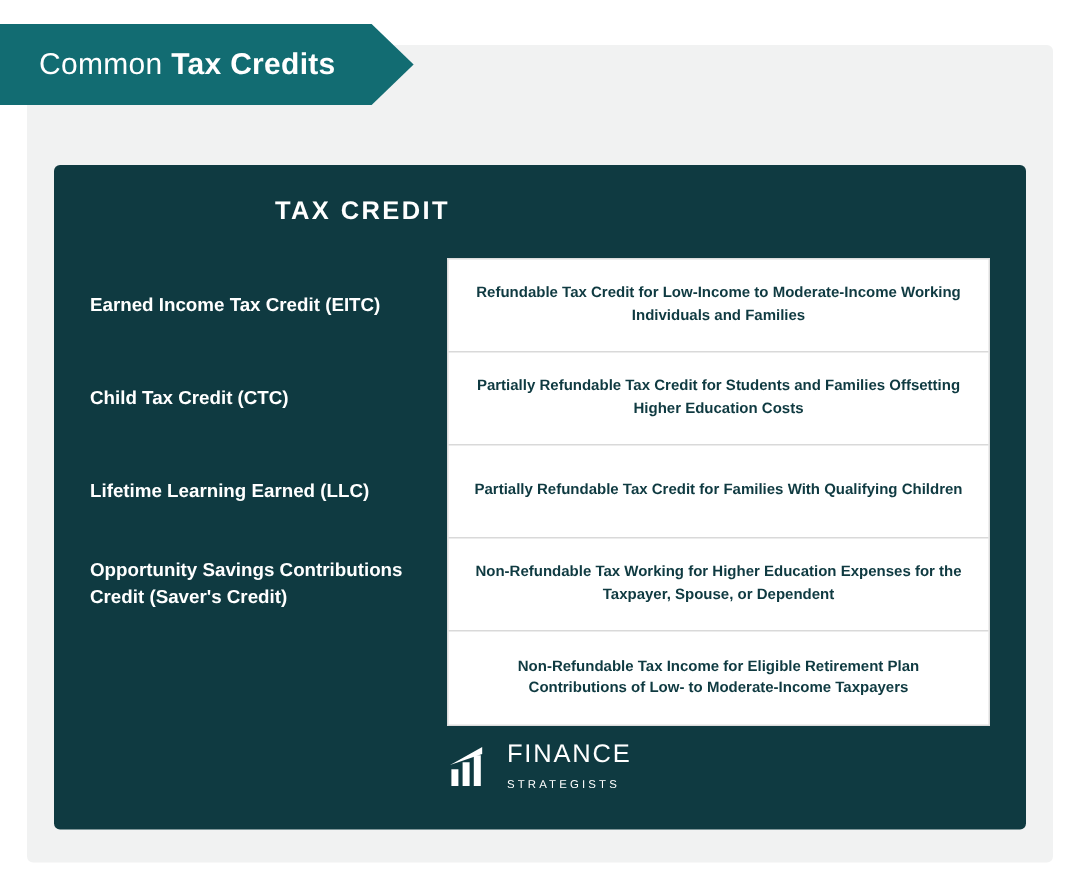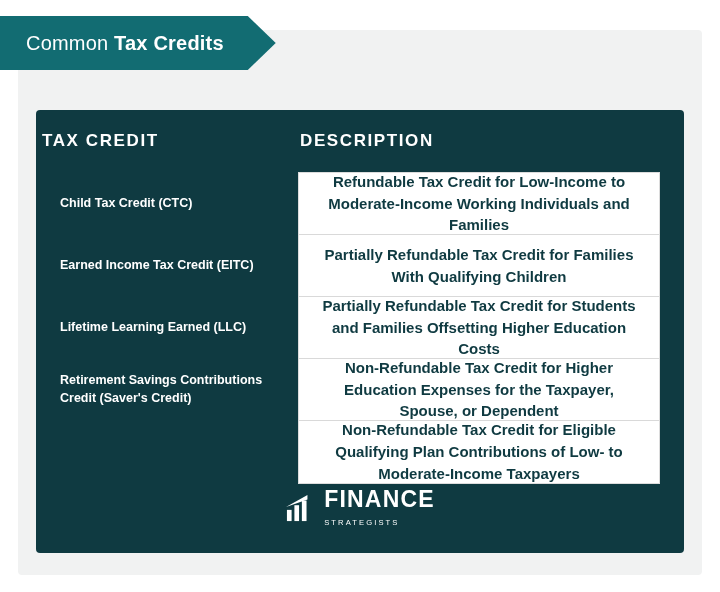--- a/index.html
+++ b/index.html
@@ -67,21 +67,21 @@
   .table-head {
     display: flex;
     height: 62px;
     align-items: center;
     color: #ffffff;
   }
   .th {
     font-size: 17px;
     font-weight: 700;
     letter-spacing: 1.6px;
-    text-align: left;
+    text-align: right;
   }
   .th-credit { width: 258px; padding-left: 6px; }
   .th-desc { flex: 1; }
 
   .table-body {
     display: flex;
     padding: 0 24px 0 24px;
     box-sizing: border-box;
   }
   .col-credit {
@@ -105,21 +105,21 @@
     padding-right: 14px;
     box-sizing: border-box;
   }
   .desc-cell {
     height: 62px;
     display: flex;
     align-items: center;
     justify-content: center;
     text-align: center;
     color: #0f3a41;
-    font-size: 15px;
+    font-size: 10px;
     font-weight: 700;
     line-height: 1.45;
     padding: 17px 14px;
     box-sizing: border-box;
     border-bottom: 1px solid #d9d9d9;
   }
   .desc-cell:last-child { border-bottom: none; }
 
   
   .logo-wrap {
@@ -137,22 +137,22 @@
     height: 28px;
     display: block;
   }
   .logo-text {
     display: flex;
     flex-direction: column;
     line-height: 1;
   }
   .logo-primary {
     color: #ffffff;
-    font-size: 23px;
-    font-weight: 700;
+    font-size: 17px;
+    font-weight: 400;
     letter-spacing: 1.2px;
   }
   .logo-secondary {
     color: #ffffff;
     font-size: 7.6px;
     font-weight: 400;
     letter-spacing: 2.1px;
     margin-top: 8px;
   }
 </style>
@@ -166,38 +166,37 @@
   <div class="banner">
     <div class="banner-text">
       <span class="light">Common </span><span class="bold">Tax Credits</span>
     </div>
   </div>
 
   <div class="card">
 
     <div class="table-head">
       <div class="th th-credit">TAX CREDIT</div>
-      <div class="th th-desc">DESCRIPTION</div>
     </div>
 
     <div class="table-body">
 
       <div class="col-credit">
+        <div class="credit-cell">Earned Income Tax Credit (EITC)</div>
         <div class="credit-cell">Child Tax Credit (CTC)</div>
-        <div class="credit-cell">Earned Income Tax Credit (EITC)</div>
         <div class="credit-cell">Lifetime Learning Earned (LLC)</div>
-        <div class="credit-cell">Retirement Savings Contributions Credit (Saver's Credit)</div>
+        <div class="credit-cell">Opportunity Savings Contributions Credit (Saver's Credit)</div>
       </div>
 
       <div class="col-desc">
         <div class="desc-cell">Refundable Tax Credit for Low-Income to Moderate-Income Working Individuals and Families</div>
+        <div class="desc-cell">Partially Refundable Tax Credit for Students and Families Offsetting Higher Education Costs</div>
         <div class="desc-cell">Partially Refundable Tax Credit for Families With Qualifying Children</div>
-        <div class="desc-cell">Partially Refundable Tax Credit for Students and Families Offsetting Higher Education Costs</div>
-        <div class="desc-cell">Non-Refundable Tax Credit for Higher Education Expenses for the Taxpayer, Spouse, or Dependent</div>
-        <div class="desc-cell">Non-Refundable Tax Credit for Eligible Qualifying Plan Contributions of Low- to Moderate-Income Taxpayers</div>
+        <div class="desc-cell">Non-Refundable Tax Working for Higher Education Expenses for the Taxpayer, Spouse, or Dependent</div>
+        <div class="desc-cell">Non-Refundable Tax Income for Eligible Retirement Plan Contributions of Low- to Moderate-Income Taxpayers</div>
       </div>
 
     </div>
 
     <div class="logo-wrap">
       <svg class="logo-mark" viewBox="0 0 32 30">
         <path d="M2 29 L2 17 L7 17 L7 29 Z" fill="#ffffff"></path>
         <path d="M10 29 L10 12 L15 12 L15 29 Z" fill="#ffffff"></path>
         <path d="M18 29 L18 7 L23 7 L23 29 Z" fill="#ffffff"></path>
         <path d="M1 14 L24 1 L24 6 Z" fill="#ffffff"></path>

